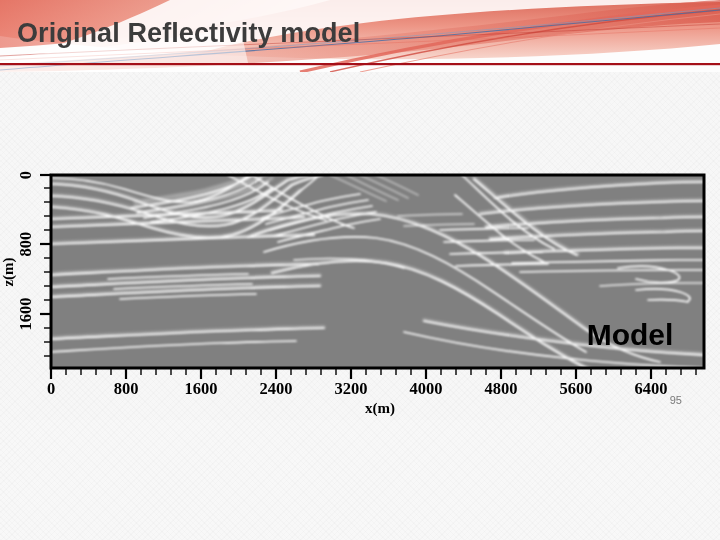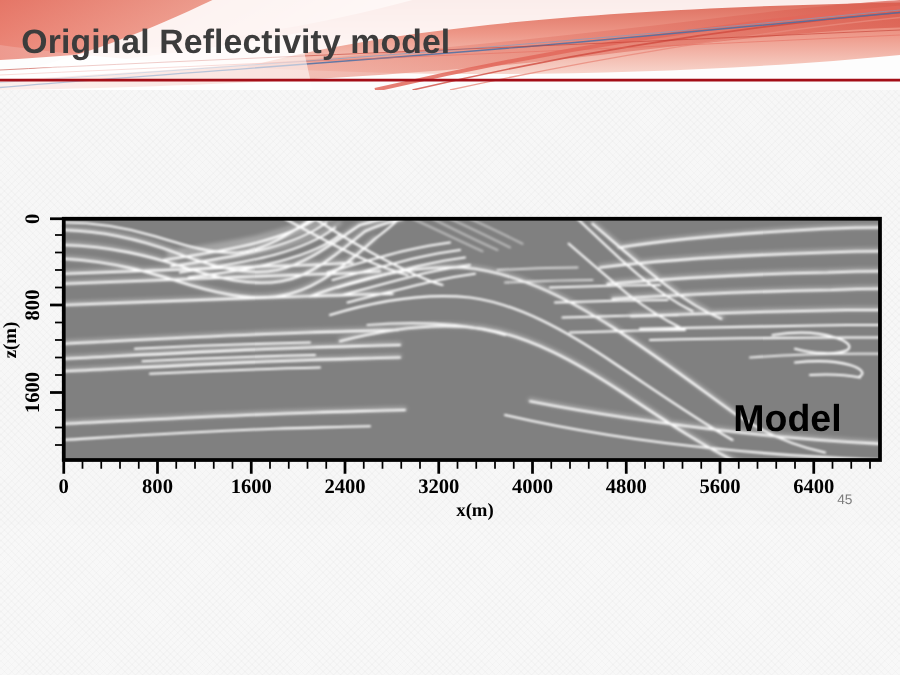--- a/index.html
+++ b/index.html
@@ -362,15 +362,15 @@
         <text transform="translate(31,244) rotate(-90)">800</text>
         <text transform="translate(31,314) rotate(-90)">1600</text>
       </g>
 
       <text transform="translate(13,272) rotate(-90)" font-family="'Liberation Serif', serif" font-size="15" font-weight="bold" fill="#000000" text-anchor="middle">z(m)</text>
 
       <text x="630" y="345" font-family="'Liberation Sans', sans-serif" font-size="30" font-weight="bold" fill="#000000" text-anchor="middle">Model</text>
     </svg>
   </div>
 
-  <div id="page-number">45</div>
+  <div id="page-number">95</div>
 
 </div>
 
 </body></html>

